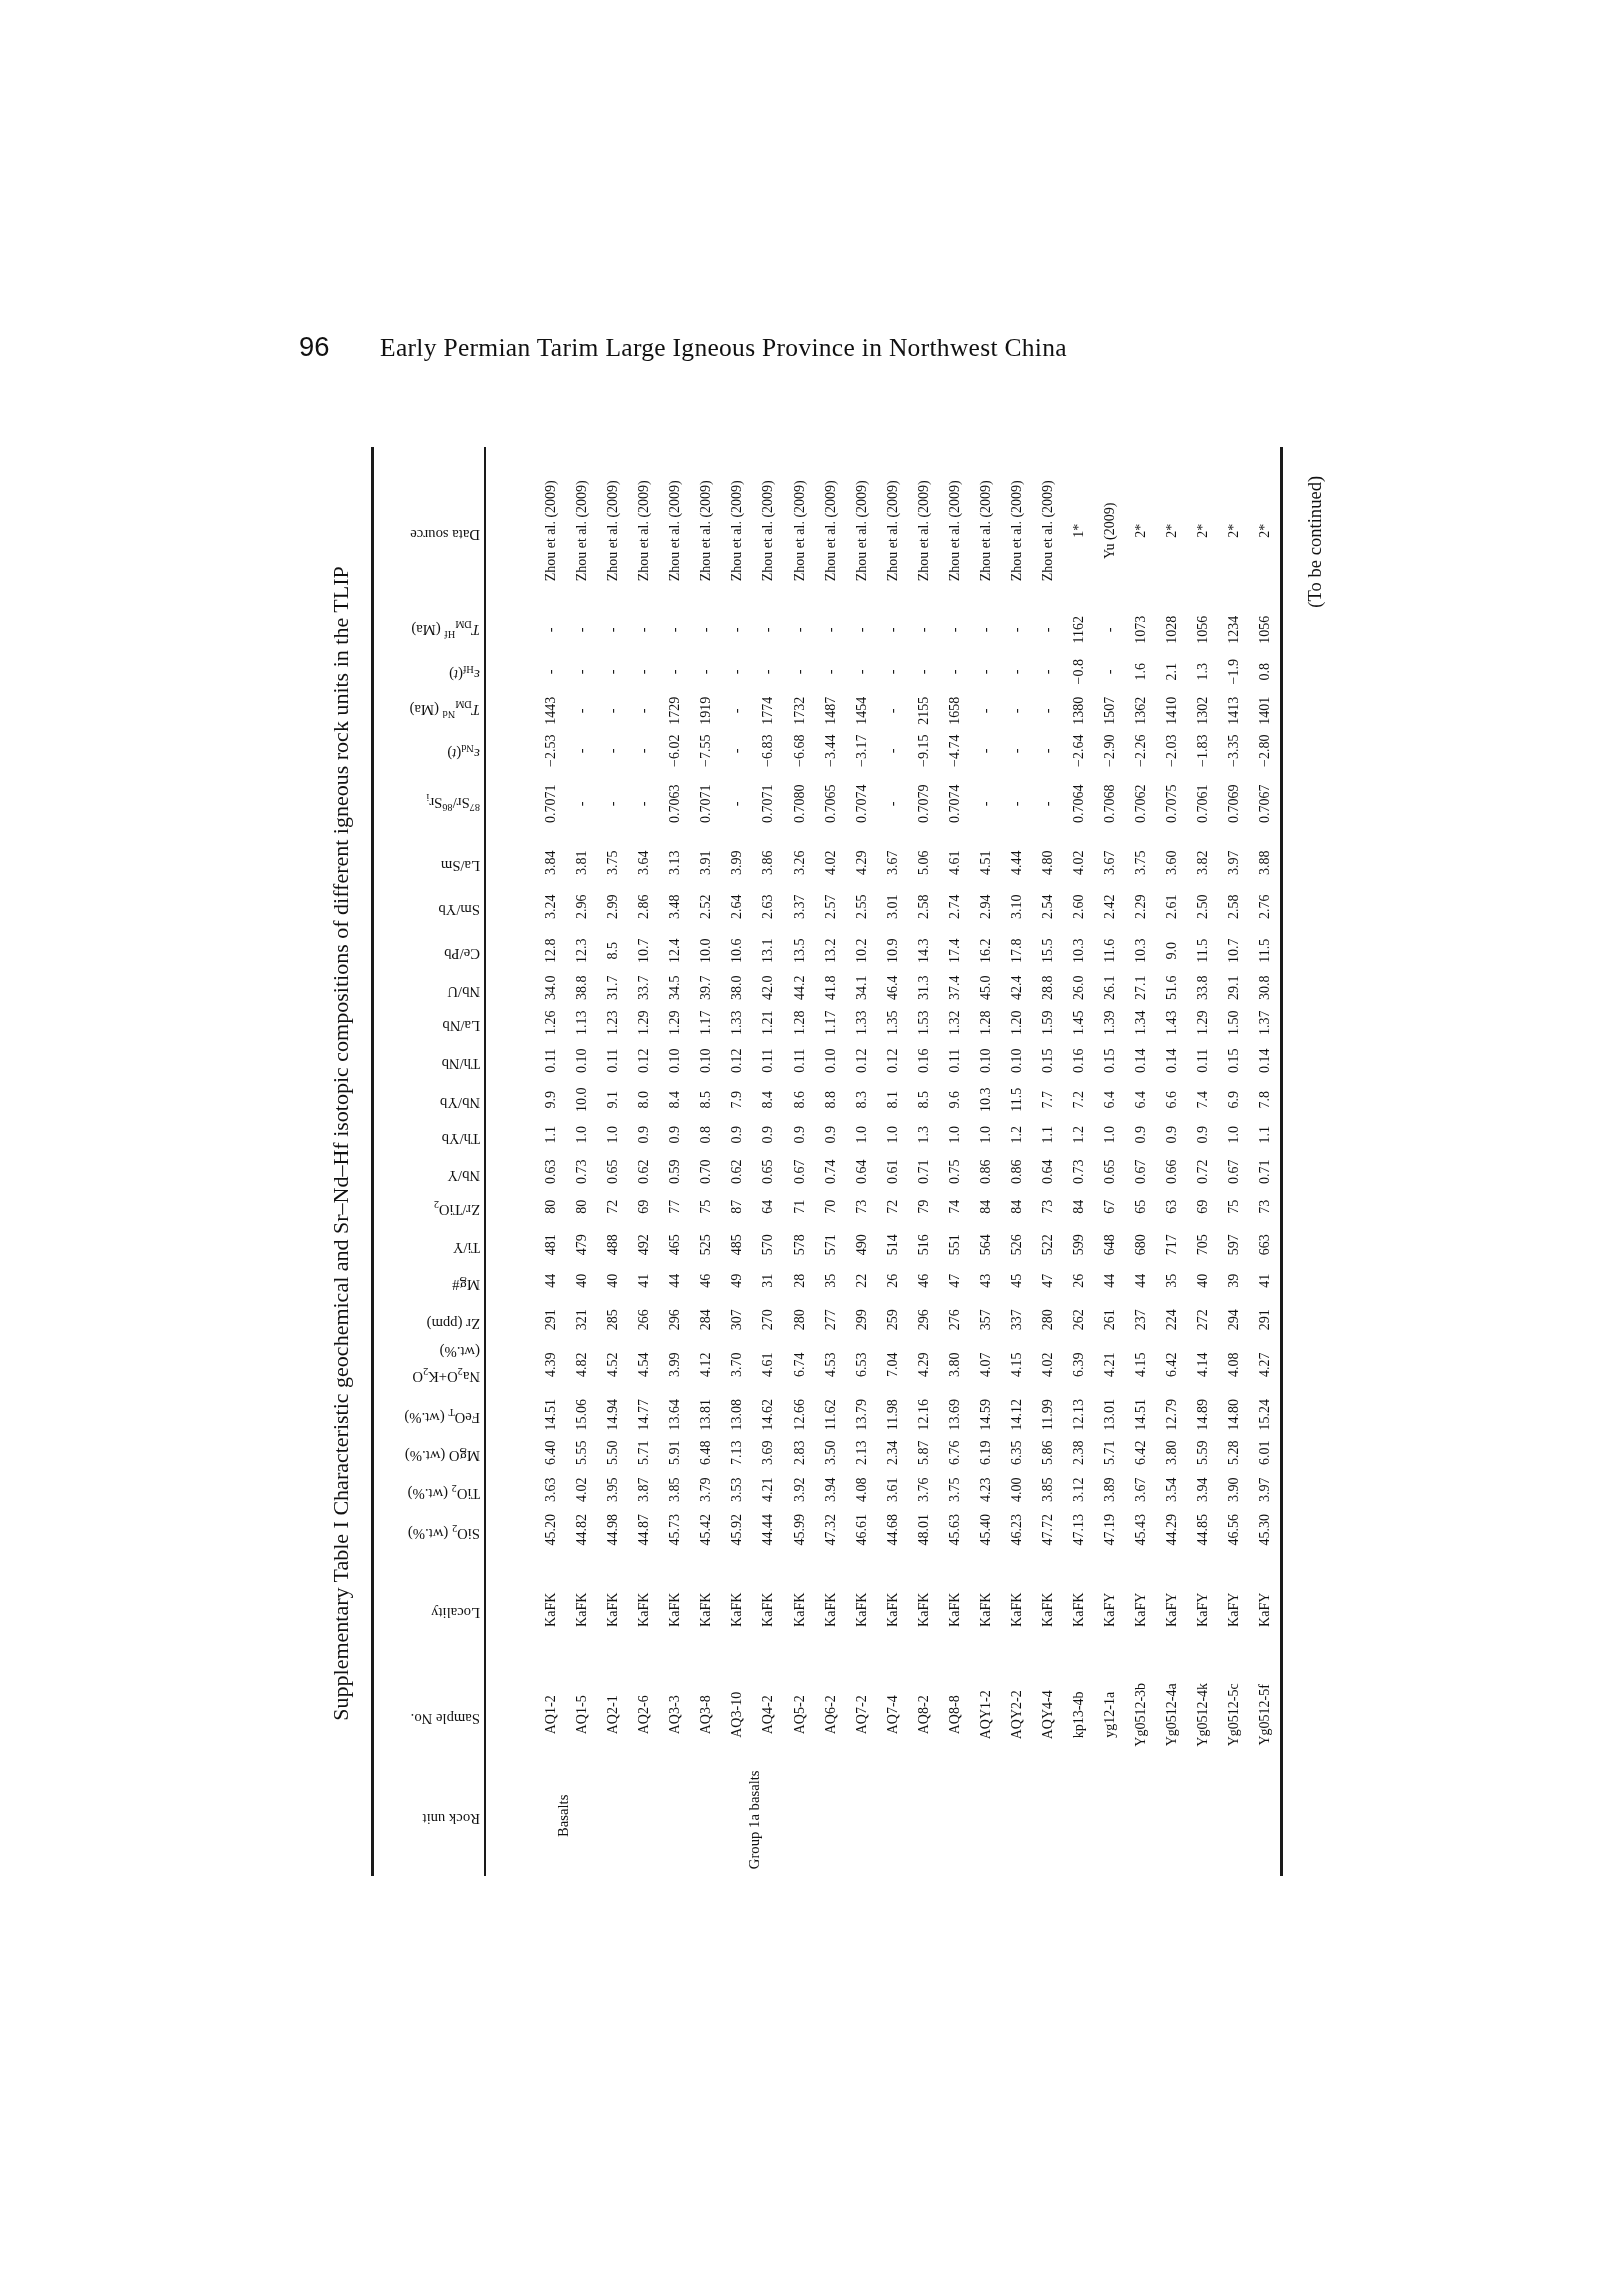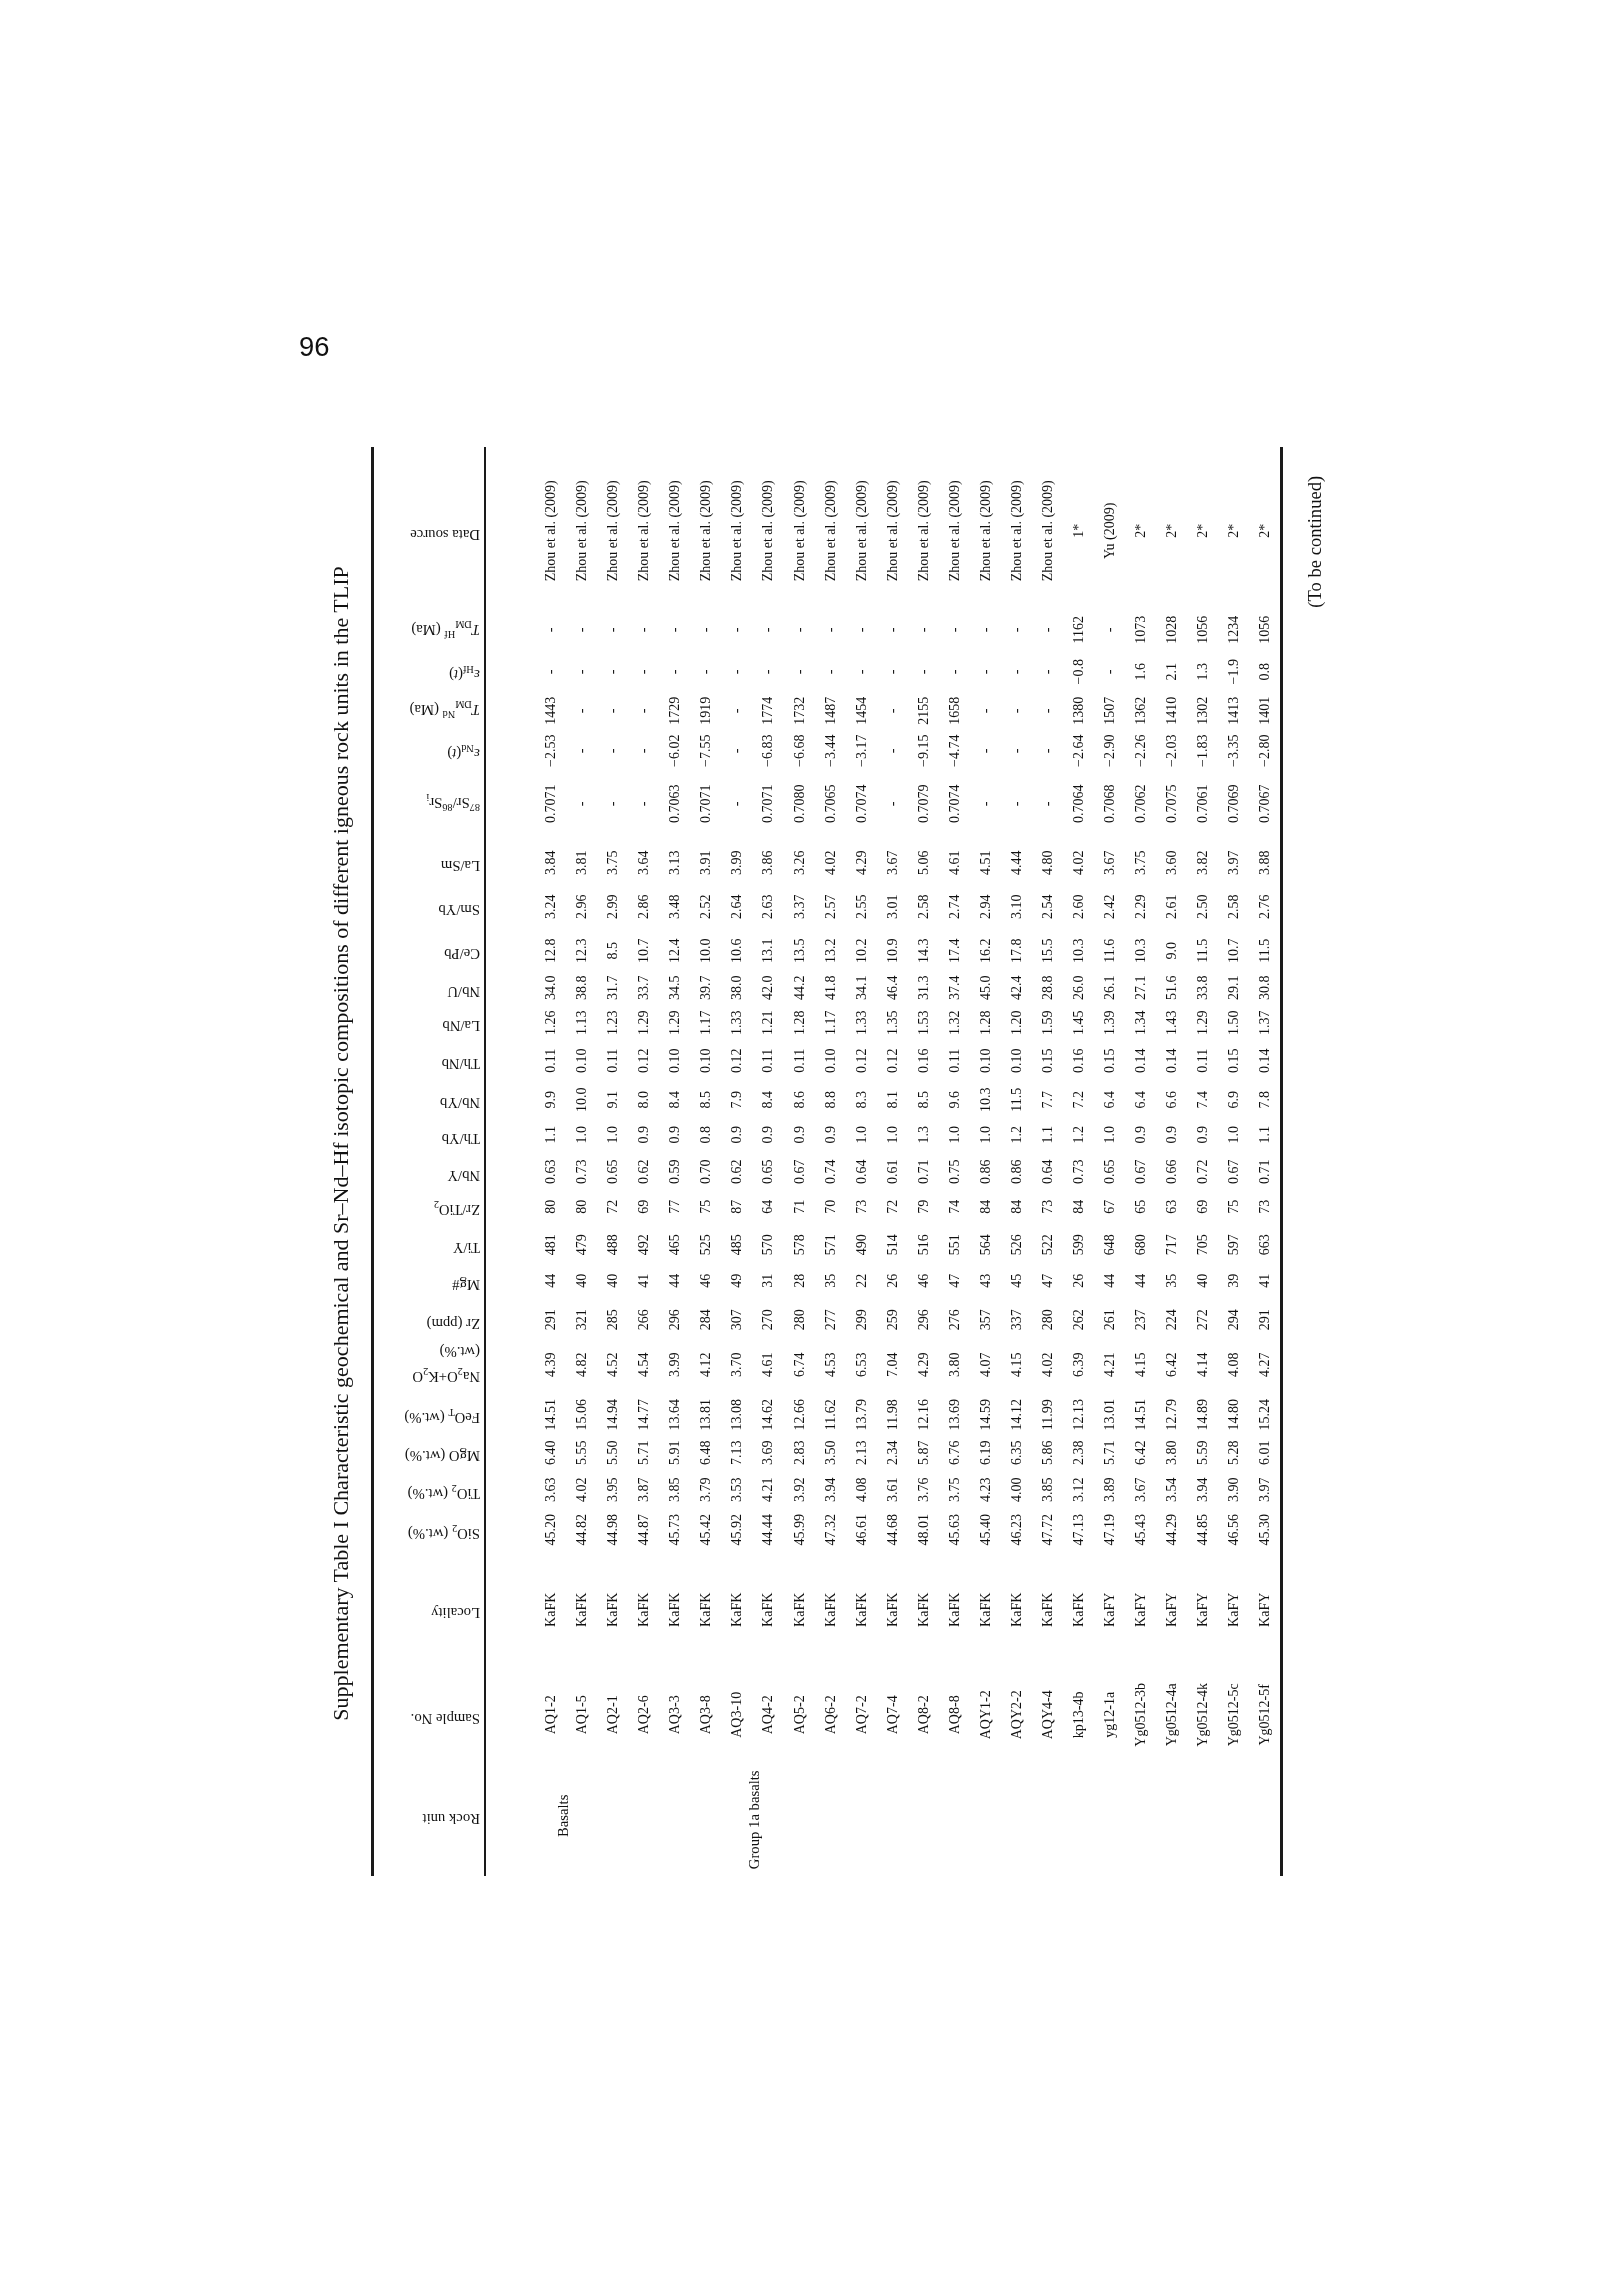--- a/index.html
+++ b/index.html
@@ -39,20 +39,21 @@
     transform:rotate(-90deg);transform-origin:center;
     font-size:14.7px;line-height:19.6px;text-align:center;white-space:nowrap;
   }
   sub,sup{font-size:70%;}
 </style>
 </head>
 <body>
 
 <div id="page">
   <div class="hdr-num">96</div>
+  <div class="hdr-title">Early Permian Tarim Large Igneous Province in Northwest China</div>
 
   <div class="tbl-title">Supplementary Table I Characteristic geochemical and Sr–Nd–Hf isotopic compositions of different igneous rock units in the TLIP</div>
 
   <div class="note">(To be continued)</div>
 
   <div id="table-host">
       <div class="vrule" style="left: 371px; top: 447px; width: 2.9px; height: 1429px;"></div>
       <div class="vrule" style="left: 484px; top: 447px; width: 1.6px; height: 1429px;"></div>
       <div class="vrule" style="left: 1280px; top: 447px; width: 2.9px; height: 1429px;"></div>
       <div class="rowlabel" style="top: 522px; height: 21.6px;">Data source</div>

